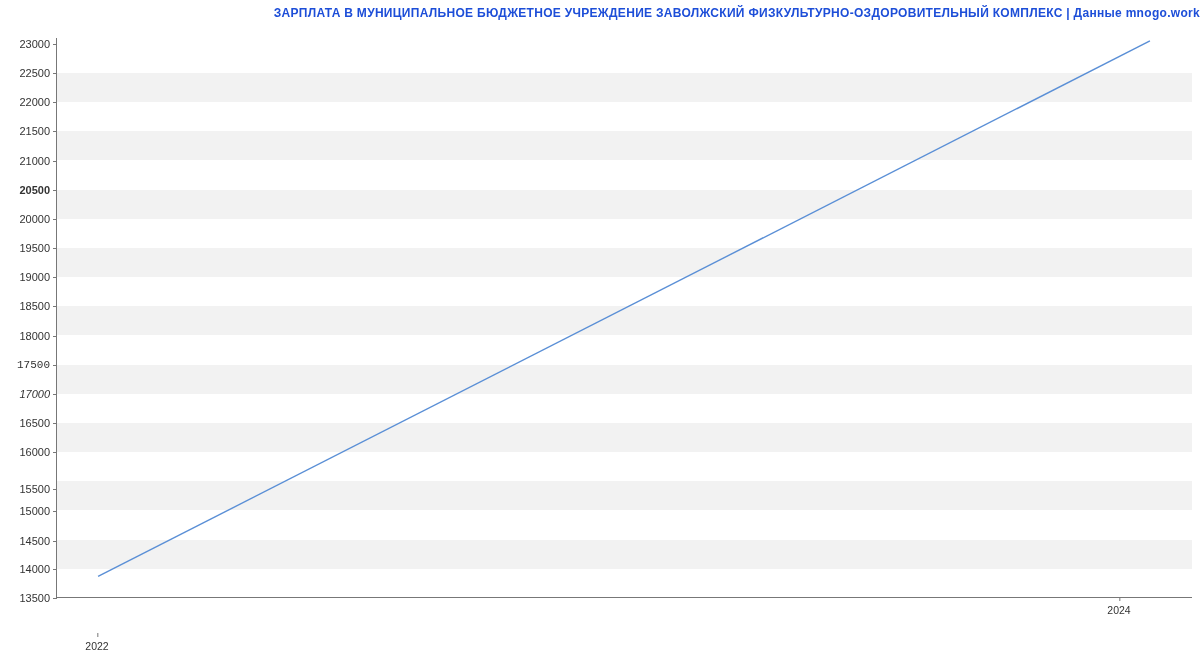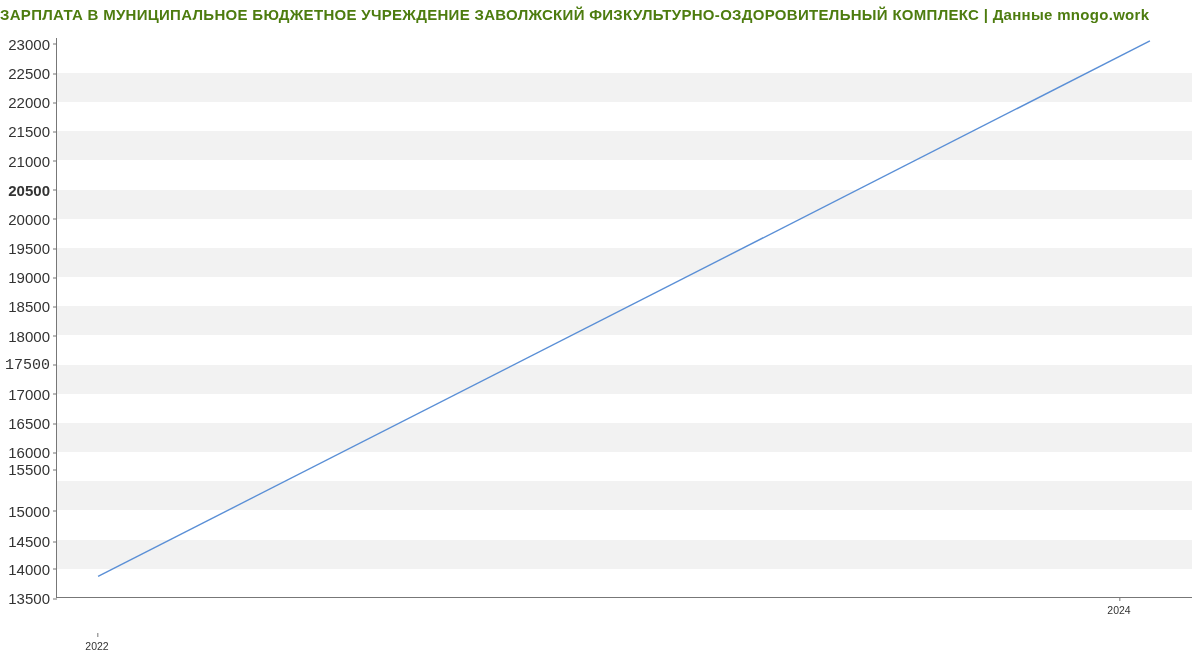--- a/index.html
+++ b/index.html
@@ -15,24 +15,24 @@
   .chart-wrap {
     position: relative;
     width: 1200px;
     height: 630px;
   }
   .title {
     position: absolute;
     top: 6px;
     left: 0;
     right: 0;
-    text-align: left;
-    font-size: 15px;
+    text-align: right;
+    font-size: 12px;
     font-weight: bold;
-    color: #4d7c0f;
+    color: #1d4ed8;
     letter-spacing: 0.3px;
   }
   .plot {
     position: absolute;
     left: 56px;
     top: 38px;
     width: 1136px;   
     height: 560px;   
   }
   .gridband {
@@ -55,21 +55,21 @@
     bottom: 0;
     width: 100%;
     height: 1px;
     background: #777;
   }
   .ytick {
     position: absolute;
     right: 100%;
     padding-right: 6px;
     transform: translateY(-50%);
-    font-size: 15px;
+    font-size: 11px;
     color: #333;
     white-space: nowrap;
     margin-left: 21px;
   }
   .ytick .tickmark {
     position: absolute;
     right: -1px;
     top: 50%;
     width: 4px;
     height: 1px;
@@ -118,24 +118,24 @@
       <div class="gridband" style="top: 501.667px; height: 29.1667px;"></div>
     <div class="gridline-left"></div>
     <div class="gridline-bottom"></div>
     <svg class="line" id="svg" preserveAspectRatio="none" viewBox="0 0 1136 560">
         <path d="M42.07,538.42 L1093.93,2.92" fill="none" stroke="#5a8fd6" stroke-width="1.4"></path>
       </svg>
   <div class="ytick" style="top: 560px;">13500<span class="tickmark"></span></div>
       <div class="ytick" style="top: 530.833px;">14000<span class="tickmark"></span></div>
       <div class="ytick" style="top: 503px;">14500<span class="tickmark"></span></div>
       <div class="ytick" style="top: 472.5px;">15000<span class="tickmark"></span></div>
-      <div class="ytick" style="top: 431px;">15500<span class="tickmark"></span></div>
+      <div class="ytick" style="top: 451px;">15500<span class="tickmark"></span></div>
       <div class="ytick" style="top: 414.167px;">16000<span class="tickmark"></span></div>
       <div class="ytick" style="top: 385px;">16500<span class="tickmark"></span></div>
-      <div class="ytick" style="top: 355.833px;">17000<span class="tickmark"></span></div>
+      <div class="ytick" style="top: 355.833px; font-style: italic;">17000<span class="tickmark"></span></div>
       <div class="ytick" style="top: 326.667px; font-family: Liberation Mono, monospace;">17500<span class="tickmark"></span></div>
       <div class="ytick" style="top: 297.5px;">18000<span class="tickmark"></span></div>
       <div class="ytick" style="top: 268.333px;">18500<span class="tickmark"></span></div>
       <div class="ytick" style="top: 239.167px;">19000<span class="tickmark"></span></div>
       <div class="ytick" style="top: 210px;">19500<span class="tickmark"></span></div>
       <div class="ytick" style="top: 180.833px;">20000<span class="tickmark"></span></div>
       <div class="ytick" style="top: 151.667px; font-weight: bold;">20500<span class="tickmark"></span></div>
       <div class="ytick" style="top: 122.5px;">21000<span class="tickmark"></span></div>
       <div class="ytick" style="top: 93.3333px;">21500<span class="tickmark"></span></div>
       <div class="ytick" style="top: 64.1667px;">22000<span class="tickmark"></span></div>

